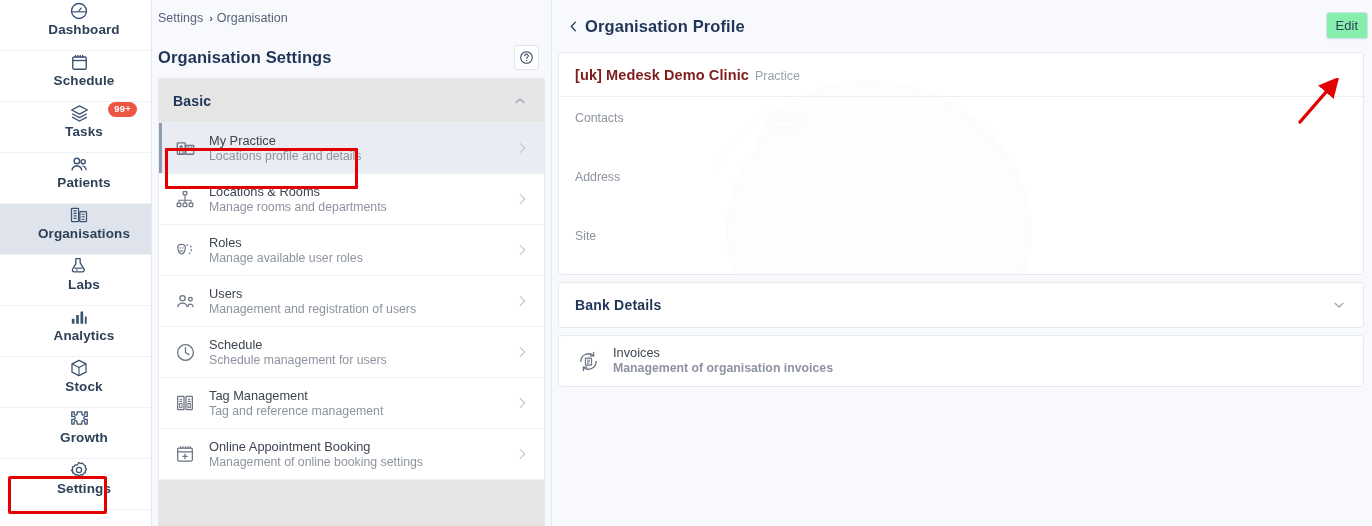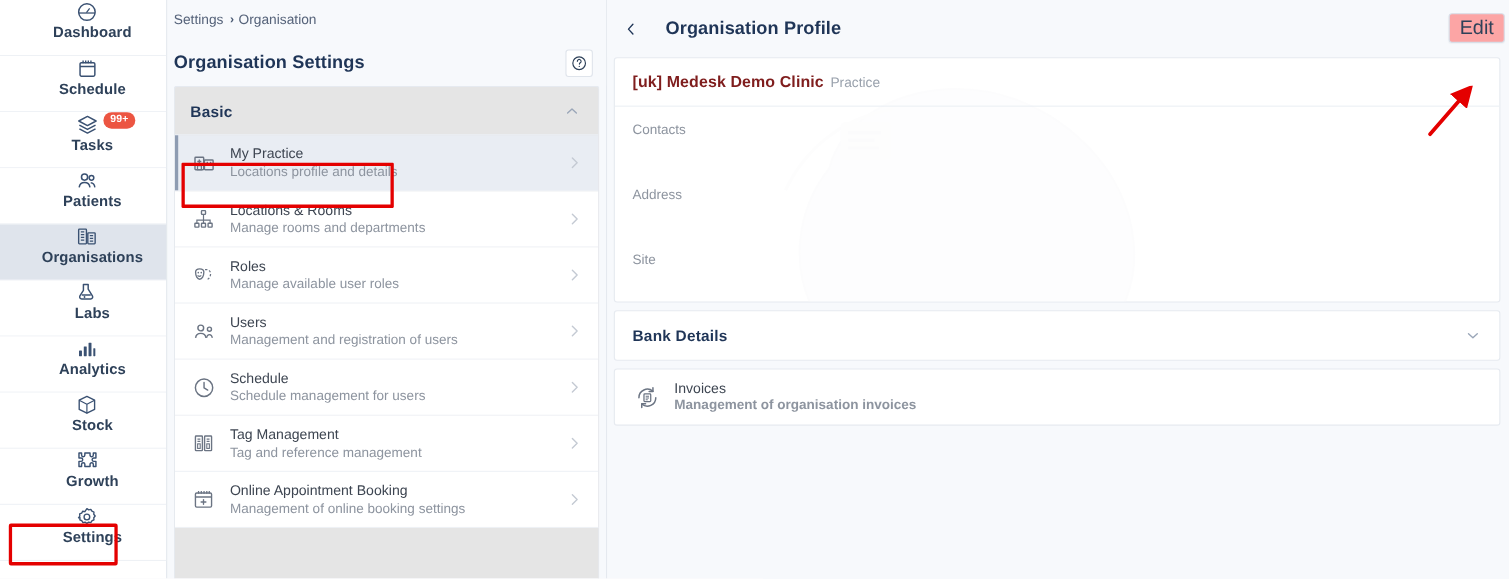--- a/index.html
+++ b/index.html
@@ -47,21 +47,21 @@
     width: 22px; height: 22px;
     flex: 0 0 22px;
     display: flex; align-items: center; justify-content: center;
     margin-right: 10px;
     color: #3a5172;
   }
   .nav-ico svg { display: block; }
   .nav-label { white-space: nowrap; }
   .badge {
     position: absolute;
-    right: 28px;
+    right: 14px;
     background: #ec5542;
     color: #fff;
     font-size: 9.5px;
     font-weight: bold;
     border-radius: 9px;
     padding: 2px 6px 3px 6px;
     line-height: 1;
     letter-spacing: 0.2px;
   }
   .nav-highlight {
@@ -212,41 +212,41 @@
   .right-head {
     height: 52px;
     display: flex;
     align-items: center;
     justify-content: space-between;
     padding: 0 0 0 14px;
     background: #f7f9fc;
     position: relative;
   }
   .right-head-left {
-    display: flex; align-items: center; gap: 24px;
+    display: flex; align-items: center; gap: 4px;
     cursor: pointer;
   }
   .back-chev { color: #1f3557; display: flex; margin-top: 1px; }
   .right-title {
     font-size: 16.5px;
     font-weight: bold;
     color: #1f3557;
     letter-spacing: 0.1px;
   }
   .edit-btn {
     position: absolute;
     right: -4px;
     top: 12px;
     min-width: 36px;
     height: 27px;
     padding: 0 9px;
-    background: #fca5a5;
+    background: #86efac;
     border: 1px solid #d8dee7;
     border-radius: 3px;
-    font-size: 18px;
+    font-size: 13px;
     color: #2e4159;
     display: flex; align-items: center; justify-content: center;
     cursor: pointer;
     box-shadow: 0 1px 1px rgba(30,50,80,0.04);
   }
 
   .card {
     background: #fff;
     border: 1px solid #e6eaf0;
     border-radius: 3px;

